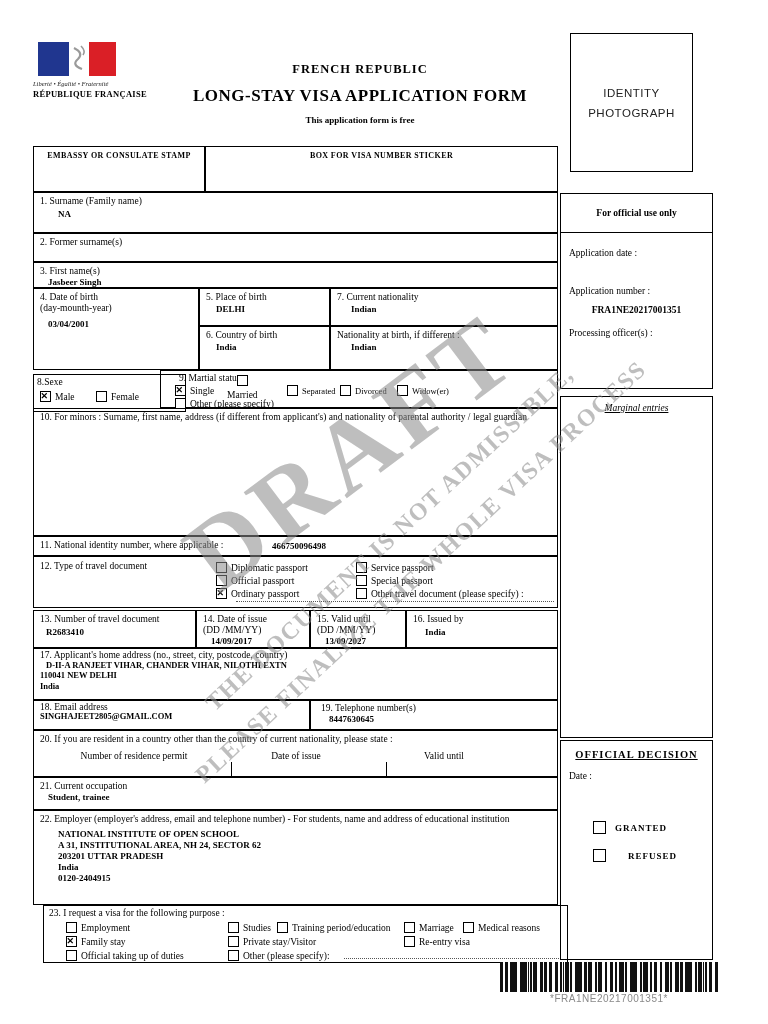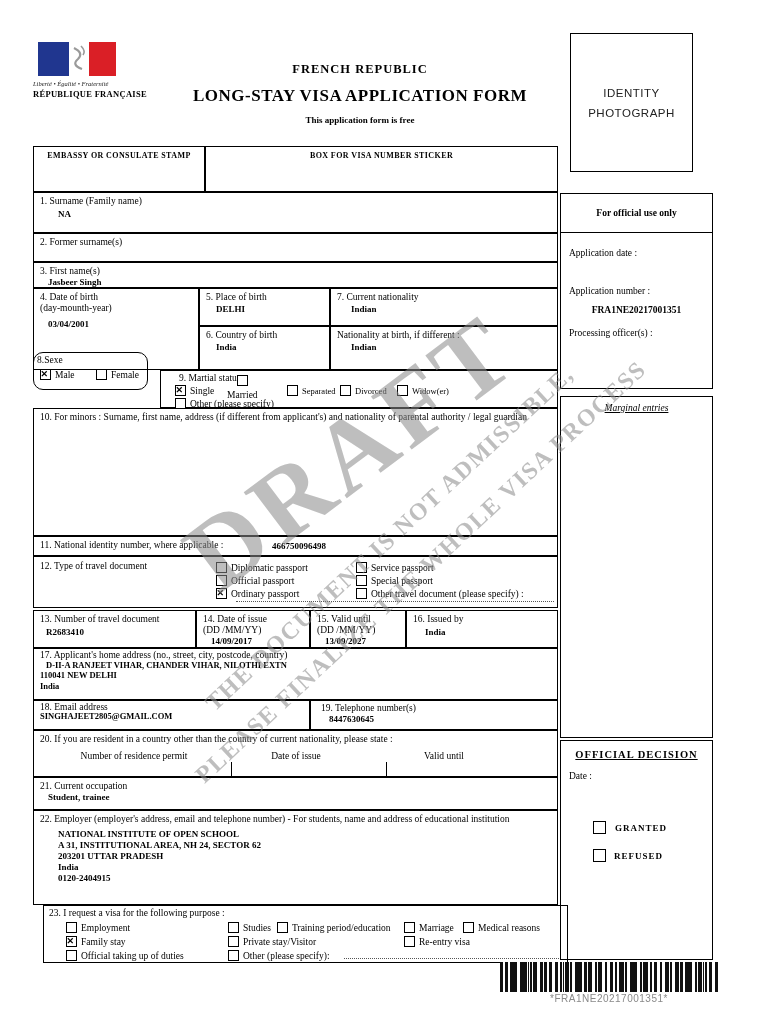--- a/index.html
+++ b/index.html
@@ -104,21 +104,21 @@
   </div>
   <div class="cell pad" style="left:330px;top:288px;width:228px;height:38px;">
     <div class="lbl">7. Current nationality</div>
     <div class="val" style="margin-left:14px;margin-top:1px;">Indian</div>
   </div>
   <div class="cell pad" style="left:330px;top:326px;width:228px;height:44px;">
     <div class="lbl">Nationality at birth, if different :</div>
     <div class="val" style="margin-left:14px;margin-top:1px;">Indian</div>
   </div>
 
-  <div class="cell" style="left:33px;top:352px;width:115px;height:38px;border-radius:10px;">
+  <div class="cell" style="left:33px;top:374px;width:153px;height:38px;">
     <div class="lbl" style="padding:2px 3px;">8.Sexe</div>
     <span class="cb checked" style="left:6px;top:16px;">
       <span class="box"></span>
       <span>Male</span>
     </span>
     <span class="cb" style="left:62px;top:16px;">
       <span class="box"></span>
       <span>Female</span>
     </span>
   </div>
@@ -305,21 +305,21 @@
     <div class="ul" style="text-align:center;font-style:italic;font-size:9.5px;padding-top:6px;">Marginal entries</div>
   </div>
 
   <div class="cell" style="left:560px;top:740px;width:153px;height:220px;">
     <div class="ul" style="text-align:center;font-weight:bold;font-size:10.5px;letter-spacing:1px;padding-top:8px;">OFFICIAL DECISION</div>
     <div class="officialtxt" style="position:absolute;left:8px;top:30px;">Date :</div>
     <span class="cb" style="left:32px;top:80px;font-weight:bold;font-size:9px;letter-spacing:1px;gap:9px;">
       <span class="box" style="width:11px;height:11px;"></span>
       <span>GRANTED</span>
     </span>
-    <span class="cb" style="left:32px;top:108px;font-weight:bold;font-size:9px;letter-spacing:1px;gap:8px;">
+    <span class="cb" style="left:32px;top:108px;font-weight:bold;font-size:9px;letter-spacing:1px;gap:22px;">
       <span class="box" style="width:11px;height:11px;"></span>
       <span>REFUSED</span>
     </span>
   </div>
 
   <div class="barcode"></div>
   <div class="barcode-label">*FRA1NE20217001351*</div>
 
   <div class="wm wm-draft" style="color: rgb(138, 138, 138);">DRAFT</div>
   <div class="wm wm-lines" style="color: rgb(138, 138, 138);">

